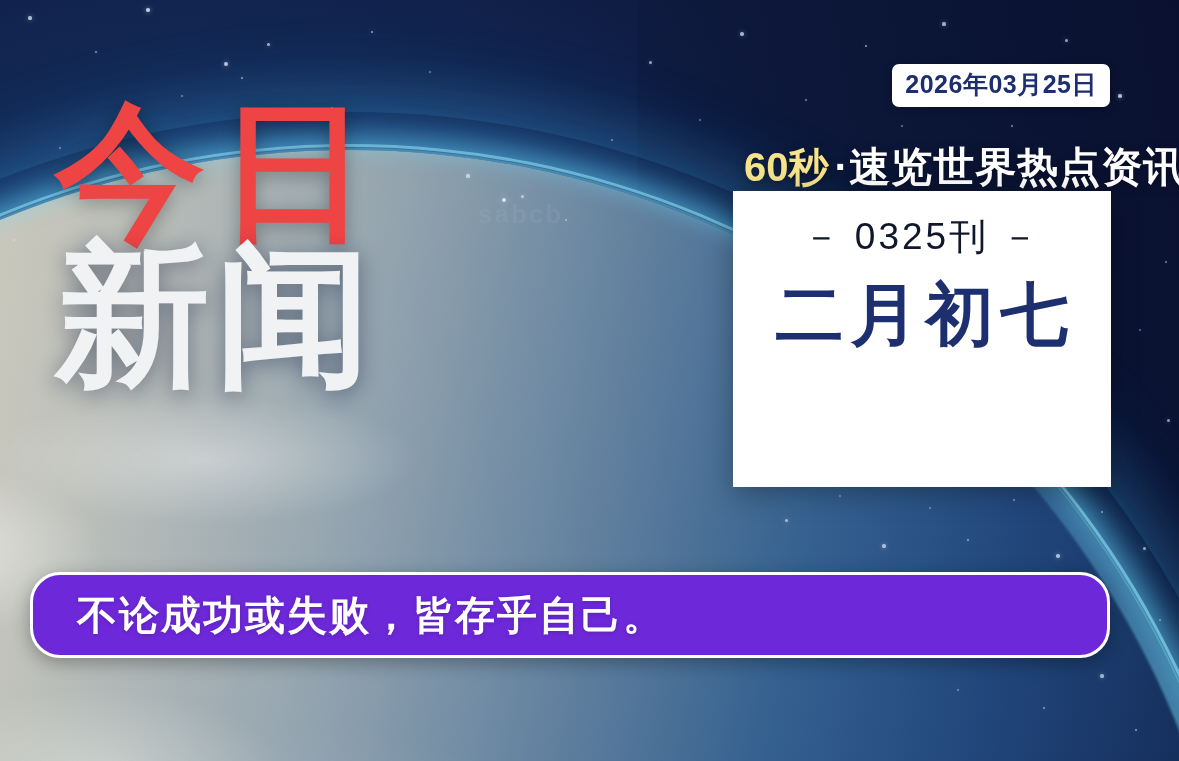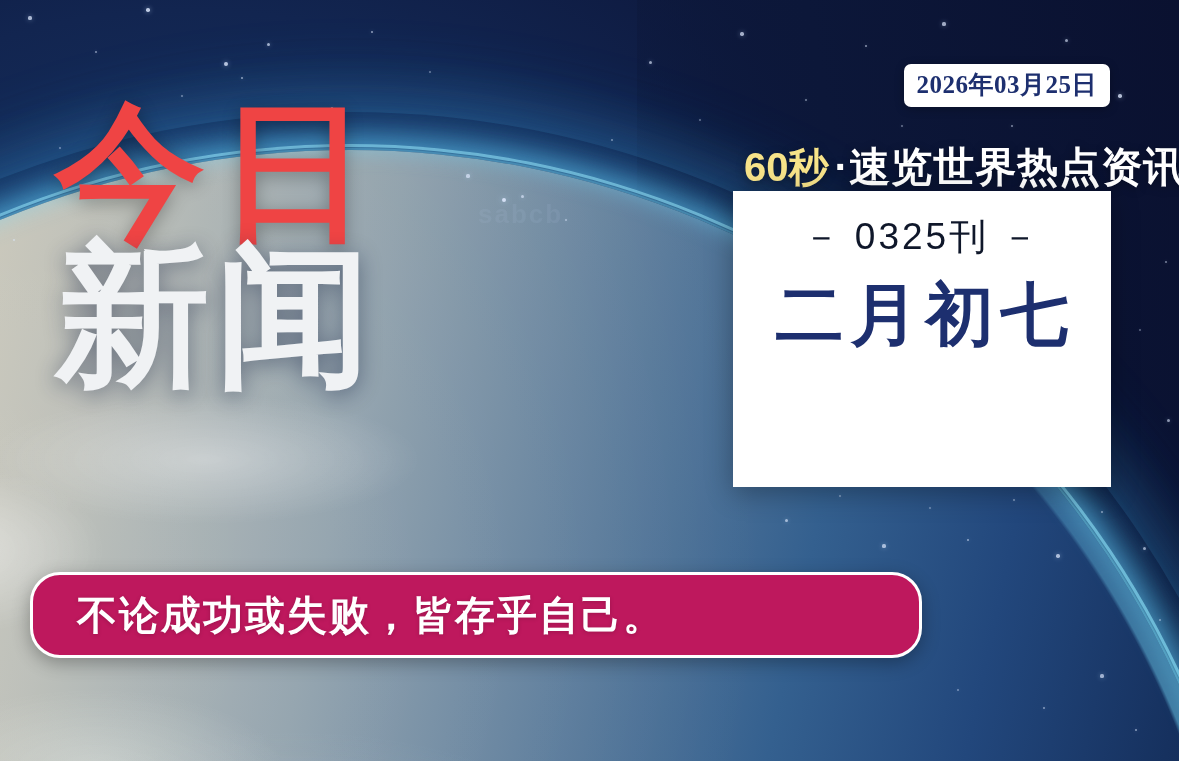--- a/index.html
+++ b/index.html
@@ -154,21 +154,20 @@
   .date-badge {
     position:absolute; right:69px; top:64px;
     background:#ffffff;
     color:#1d2f6f;
     font-size:25px; font-weight:700;
     padding:4px 13px 6px;
     border-radius:7px;
     letter-spacing:0.5px;
     white-space:nowrap;
     box-shadow:0 2px 10px rgba(0,0,0,0.25);
-    font-family:Liberation Serif, serif;
   }
 
   
   .tagline {
     position:absolute; left:744px; top:140px;
     white-space:nowrap;
     text-shadow:0 2px 10px rgba(0,0,0,0.35);
   }
   .tag-60 {
     font-size:40px; font-weight:700; color:#f7e389;
@@ -206,22 +205,22 @@
   .lunar {
     margin-top:8px;
     font-size:68px; font-weight:700; letter-spacing:7px;
     color:#1d2f6f; text-indent:7px;
   }
 
   
   .quote-bar {
     position:absolute;
     left:30px; top:572px;
-    width:892px; height:86px;
-    background:#be185d;
+    width:1080px; height:86px;
+    background:#6d28d9;
     border:3px solid #ffffff;
     border-radius:30px;
     display:flex; align-items:center;
     box-shadow:0 5px 18px rgba(0,0,0,0.30);
   }
   .quote-text {
     padding-left:44px;
     font-size:40px; font-weight:700; color:#ffffff;
     letter-spacing:2px; white-space:nowrap;
     text-shadow:0 1px 4px rgba(0,0,0,0.18);

